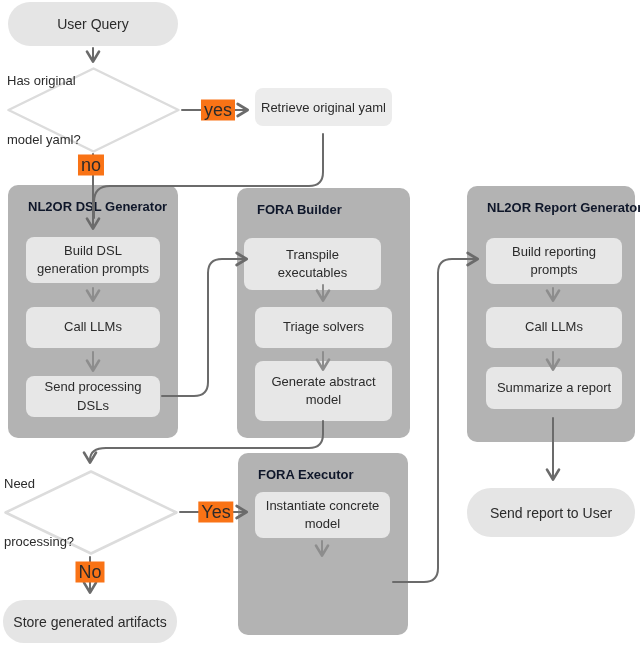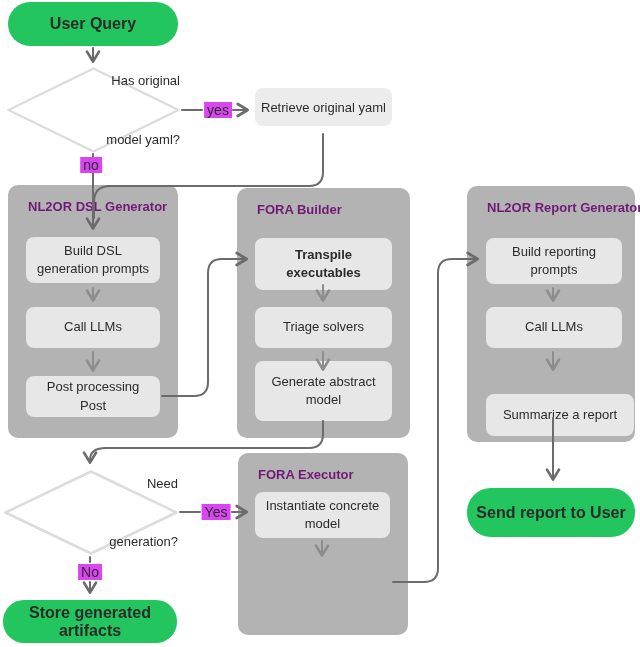--- a/index.html
+++ b/index.html
@@ -6,48 +6,48 @@
   .canvas{
     position:relative;width:640px;height:647px;background:#ffffff;
     font-family:"Liberation Sans","DejaVu Sans",sans-serif;
     color:#2b2b2b;overflow:hidden;
   }
   .container{
     position:absolute;background:#b3b3b3;border-radius:10px;
   }
   .container-title{
     position:absolute;left:20px;top:14px;
-    font-size:13px;font-weight:700;color:#701a75;white-space:nowrap;
+    font-size:13px;font-weight:700;color:#0f172a;white-space:nowrap;
   }
   .step-box{
     position:absolute;background:#e7e7e7;border-radius:8px;
     display:flex;align-items:center;justify-content:center;
     text-align:center;font-size:13px;font-weight:500;color:#2b2b2b;
     line-height:1.4;padding:18px 6px;box-sizing:border-box;
   }
   .pill{
-    position:absolute;background:#22c55e;
+    position:absolute;background:#e5e5e5;
     display:flex;align-items:center;justify-content:center;
-    text-align:center;font-size:16px;font-weight:700;color:#2b2b2b;
+    text-align:center;font-size:14px;font-weight:400;color:#2b2b2b;
   }
   .plain-box{
     position:absolute;background:#ececec;border-radius:8px;
     display:flex;align-items:center;justify-content:center;
     text-align:center;font-size:13px;font-weight:500;color:#2b2b2b;
   }
   .diamond{position:absolute;}
   .diamond svg{position:absolute;left:0;top:0;}
   .diamond-label{
     position:absolute;left:0;top:0;width:100%;height:100%;
-    display:flex;flex-direction:column;align-items:flex-end;justify-content:center;
+    display:flex;flex-direction:column;align-items:flex-start;justify-content:center;
     text-align:center;font-size:13px;font-weight:500;color:#2b2b2b;line-height:1.5;gap:39px;
   }
   .branch-label{
-    position:absolute;font-size:14px;font-weight:500;color:#2b2b2b;
-    background:#d946ef;padding:0 3px;transform:translate(-50%,-50%);
+    position:absolute;font-size:18px;font-weight:500;color:#2b2b2b;
+    background:#f97316;padding:0 3px;transform:translate(-50%,-50%);
     white-space:nowrap;
   }
   .connector-layer{
     position:absolute;left:0;top:0;width:640px;height:647px;
     pointer-events:none;
   }
 </style>
 </head>
 <body>
 
@@ -64,29 +64,29 @@
   <div class="container" style="left:467px;top:186px;width:168px;height:256px;">
     <div class="container-title">NL2OR Report Generator</div>
   </div>
 
   <div class="container" style="left:238px;top:453px;width:170px;height:182px;">
     <div class="container-title">FORA Executor</div>
   </div>
 
   <div class="step-box" style="left:26px;top:237px;width:134px;height:46px;">Build DSL generation prompts</div>
   <div class="step-box" style="left:26px;top:307px;width:134px;height:41px;">Call LLMs</div>
-  <div class="step-box" style="left:26px;top:376px;width:134px;height:41px;">Post processing Post</div>
+  <div class="step-box" style="left:26px;top:376px;width:134px;height:41px;">Send processing DSLs</div>
 
-  <div class="step-box" style="left:255px;top:238px;width:137px;height:52px;font-weight:bold;">Transpile executables</div>
+  <div class="step-box" style="left:244px;top:238px;width:137px;height:52px;">Transpile executables</div>
   <div class="step-box" style="left:255px;top:307px;width:137px;height:41px;">Triage solvers</div>
   <div class="step-box" style="left:255px;top:361px;width:137px;height:60px;">Generate abstract model</div>
 
   <div class="step-box" style="left:486px;top:238px;width:136px;height:46px;">Build reporting prompts</div>
   <div class="step-box" style="left:486px;top:307px;width:136px;height:41px;">Call LLMs</div>
-  <div class="step-box" style="left:486px;top:394px;width:148px;height:42px;">Summarize a report</div>
+  <div class="step-box" style="left:486px;top:367px;width:136px;height:42px;">Summarize a report</div>
 
   <div class="step-box" style="left:255px;top:492px;width:135px;height:46px;">Instantiate concrete model</div>
 
   <div class="pill" style="left:8px;top:2px;width:170px;height:44px;border-radius:22px;">User Query</div>
 
   <div class="plain-box" style="left:255px;top:88px;width:137px;height:38px;">Retrieve original yaml</div>
 
   <div class="pill" style="left:3px;top:600px;width:174px;height:43px;border-radius:21px;">Store generated artifacts</div>
 
   <div class="pill" style="left:467px;top:488px;width:168px;height:49px;border-radius:24px;">Send report to User</div>
@@ -100,21 +100,21 @@
       <span>model yaml?</span>
     </div>
   </div>
 
   <div class="diamond" style="left:4px;top:470px;width:174px;height:85px;">
     <svg width="174" height="85" viewBox="0 0 174 85">
       <polygon points="87,1.5 172.5,42.5 87,83.5 1.5,42.5" fill="#ffffff" stroke="#dcdcdc" stroke-width="2.5" stroke-linejoin="round"></polygon>
     </svg>
     <div class="diamond-label">
       <span>Need</span>
-      <span>generation?</span>
+      <span>processing?</span>
     </div>
   </div>
 
   <svg class="connector-layer" viewBox="0 0 640 647">
     <defs>
       <marker id="ah-main" viewBox="0 0 12 12" refX="9" refY="6" markerWidth="8" markerHeight="8" orient="auto-start-reverse">
         <path d="M2,1.5 L9.5,6 L2,10.5" fill="none" stroke="#6b6b6b" stroke-width="2" stroke-linecap="round" stroke-linejoin="round"></path>
       </marker>
       <marker id="ah-inner" viewBox="0 0 12 12" refX="9" refY="6" markerWidth="8" markerHeight="8" orient="auto-start-reverse">
         <path d="M2,1.5 L9.5,6 L2,10.5" fill="none" stroke="#8d8d8d" stroke-width="2" stroke-linecap="round" stroke-linejoin="round"></path>

